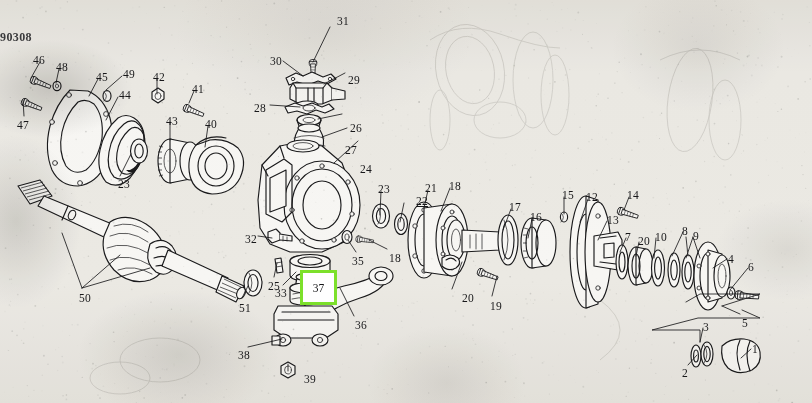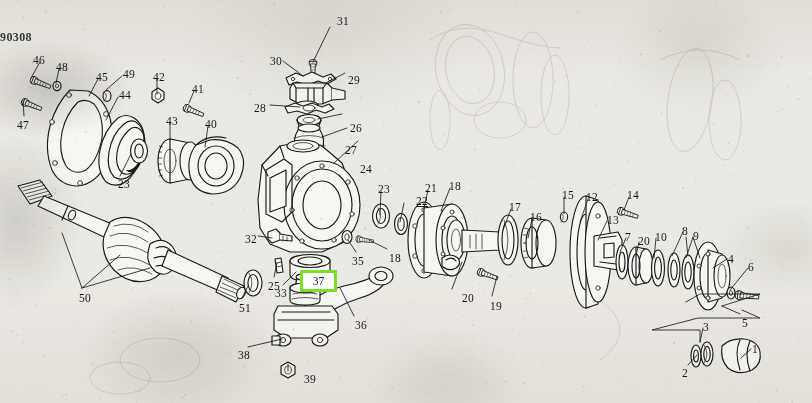--- a/index.html
+++ b/index.html
@@ -2080,17 +2080,17 @@
       <div class="lbl" style="left: 682px; top: 226px;">8</div>
       <div class="lbl" style="left: 693px; top: 231px;">9</div>
       <div class="lbl" style="left: 728px; top: 254px;">4</div>
       <div class="lbl" style="left: 748px; top: 262px;">6</div>
       <div class="lbl" style="left: 742px; top: 318px;">5</div>
       <div class="lbl" style="left: 703px; top: 322px;">3</div>
       <div class="lbl" style="left: 682px; top: 368px;">2</div>
       <div class="lbl" style="left: 752px; top: 344px;">1</div>
     </div>
 
-  <div id="hl" style="left: 300px; top: 270px; width: 37px; height: 22px; border-color: rgb(124, 224, 42); background: rgb(255, 255, 255); border-width: 3px;">
+  <div id="hl" style="left: 300px; top: 270px; width: 37px; height: 35px; border-color: rgb(124, 224, 42); background: rgb(255, 255, 255); border-width: 3px;">
     <span class="n">37</span>
   </div>
 
 </div>
 
 </body></html>

